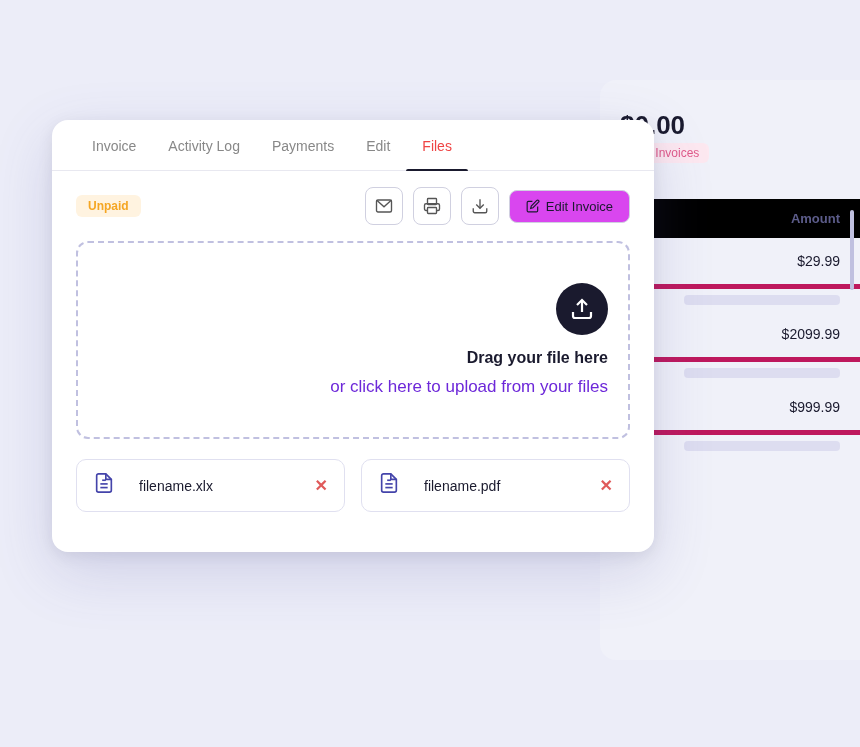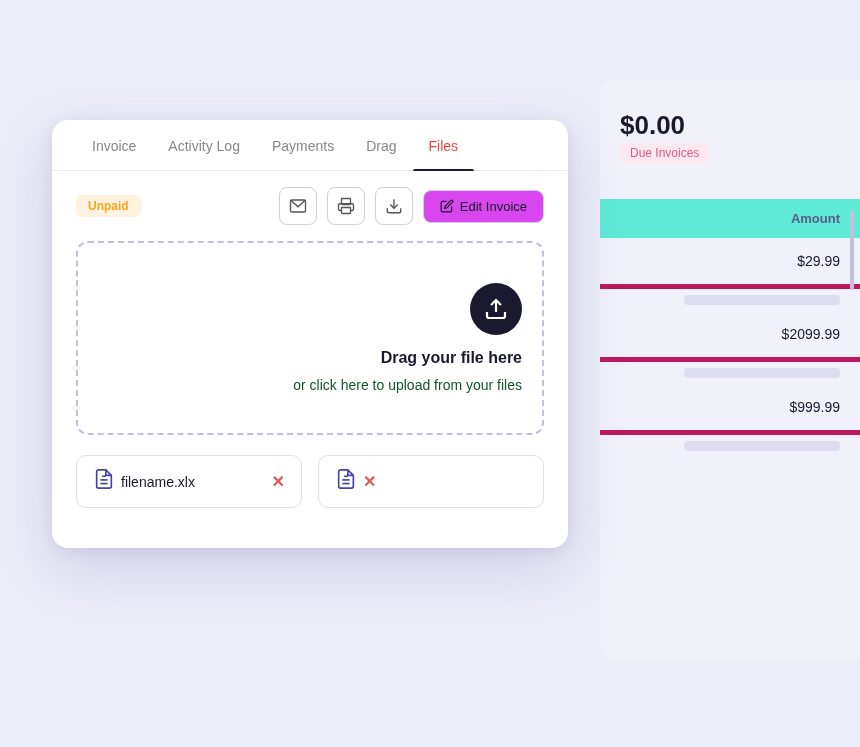--- a/index.html
+++ b/index.html
@@ -48,21 +48,21 @@
       font-size: 12px;
       color: #e05a8a;
       background: #fde8f0;
       padding: 3px 10px;
       border-radius: 6px;
       display: inline-block;
       margin-bottom: 16px;
     }
 
     .bg-table-col-header {
-      background: #5eead4;
+      background: #000000;
       padding: 12px 20px;
       font-size: 13px;
       font-weight: 600;
       color: #5c5c8a;
       text-align: right;
     }
 
     .bg-table-row {
       padding: 14px 20px;
       text-align: right;
@@ -92,21 +92,21 @@
       height: 80px;
       background: #c0c0e0;
       border-radius: 4px;
     }
 
     
     .modal {
       position: absolute;
       left: 52px;
       top: 120px;
-      width: 516px;
+      width: 602px;
       background: #ffffff;
       border-radius: 16px;
       box-shadow: 0 20px 60px rgba(80, 80, 160, 0.18), 0 4px 16px rgba(0,0,0,0.08);
       z-index: 10;
       padding-bottom: 40px;
     }
 
     
     .tabs {
       display: flex;
@@ -217,40 +217,41 @@
       height: 24px;
     }
 
     .upload-title {
       font-size: 16px;
       font-weight: 600;
       color: #1a1a2e;
     }
 
     .upload-subtitle {
-      font-size: 14px;
-      color: #14532d;
+      font-size: 17px;
+      color: #6d28d9;
     }
 
     
     .files-row {
       display: flex;
       gap: 16px;
       padding: 20px 24px 0;
     }
 
     .file-item {
       display: flex;
       align-items: center;
-      gap: 6px;
+      gap: 24px;
       background: #fff;
       border: 1.5px solid #e0e0f0;
       border-radius: 10px;
       padding: 12px 16px;
       flex: 1;
+      justify-content: flex-end;
     }
 
     .file-icon {
       font-size: 20px;
       color: #4444aa;
     }
 
     .file-name {
       font-size: 14px;
       color: #1a1a2e;
@@ -289,21 +290,21 @@
     <div class="bg-row-placeholder"></div>
     <div class="bg-scrollbar"></div>
   </div>
 
   <div class="modal">
 
     <div class="tabs">
       <div class="tab">Invoice</div>
       <div class="tab">Activity Log</div>
       <div class="tab">Payments</div>
-      <div class="tab">Drag</div>
+      <div class="tab">Edit</div>
       <div class="tab active">Files</div>
     </div>
 
     <div class="toolbar">
       <span class="badge-unpaid">Unpaid</span>
       <div class="toolbar-spacer"></div>
       <button class="icon-btn" title="Email">
         <svg width="18" height="18" viewBox="0 0 24 24" fill="none" stroke="currentColor" stroke-width="1.8">
           <rect x="2" y="4" width="20" height="16" rx="2"></rect>
           <polyline points="2,4 12,13 22,4"></polyline>
@@ -361,19 +362,20 @@
       <div class="file-item">
         <span class="file-icon">
           <svg width="22" height="22" viewBox="0 0 24 24" fill="none" stroke="#4444aa" stroke-width="1.8">
             <path d="M14 2H6a2 2 0 0 0-2 2v16a2 2 0 0 0 2 2h12a2 2 0 0 0 2-2V8z"></path>
             <polyline points="14,2 14,8 20,8"></polyline>
             <line x1="8" y1="13" x2="16" y2="13"></line>
             <line x1="8" y1="17" x2="16" y2="17"></line>
             <line x1="10" y1="9" x2="14" y2="9"></line>
           </svg>
         </span>
+        <span class="file-name">filename.pdf</span>
         <span class="file-remove">✕</span>
       </div>
     </div>
 
   </div>
 
 </div>
 
 </body></html>

